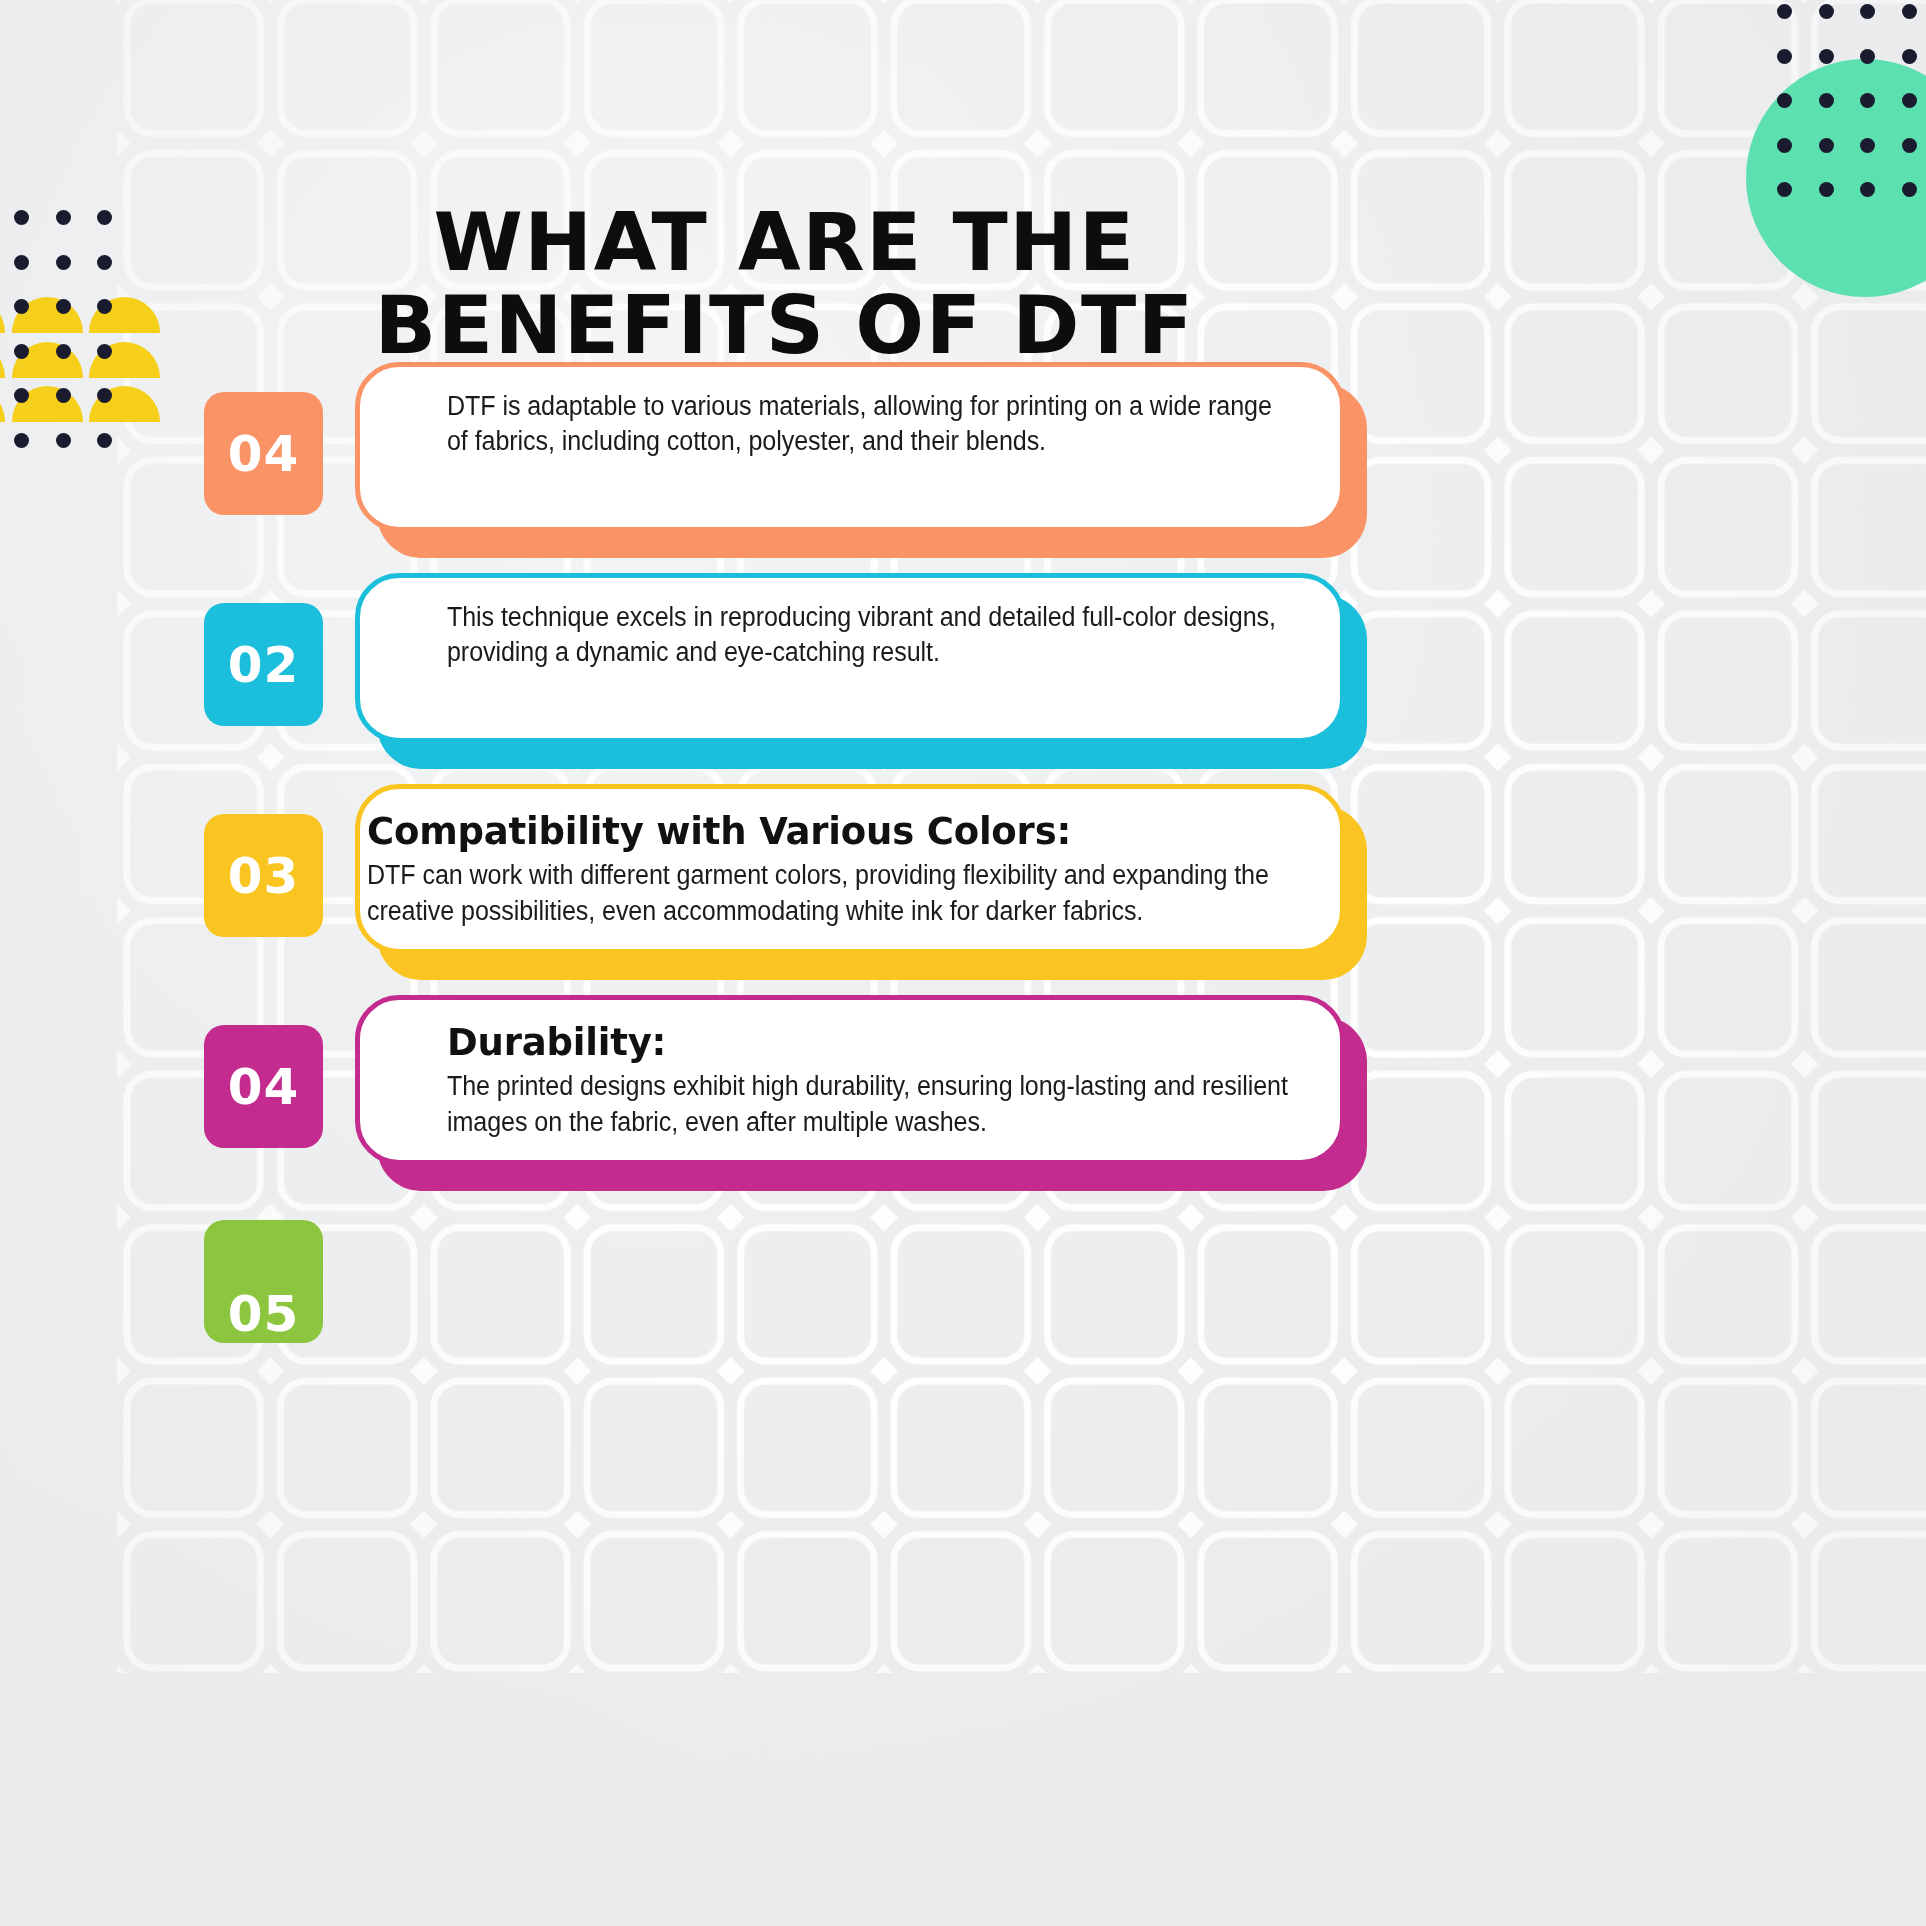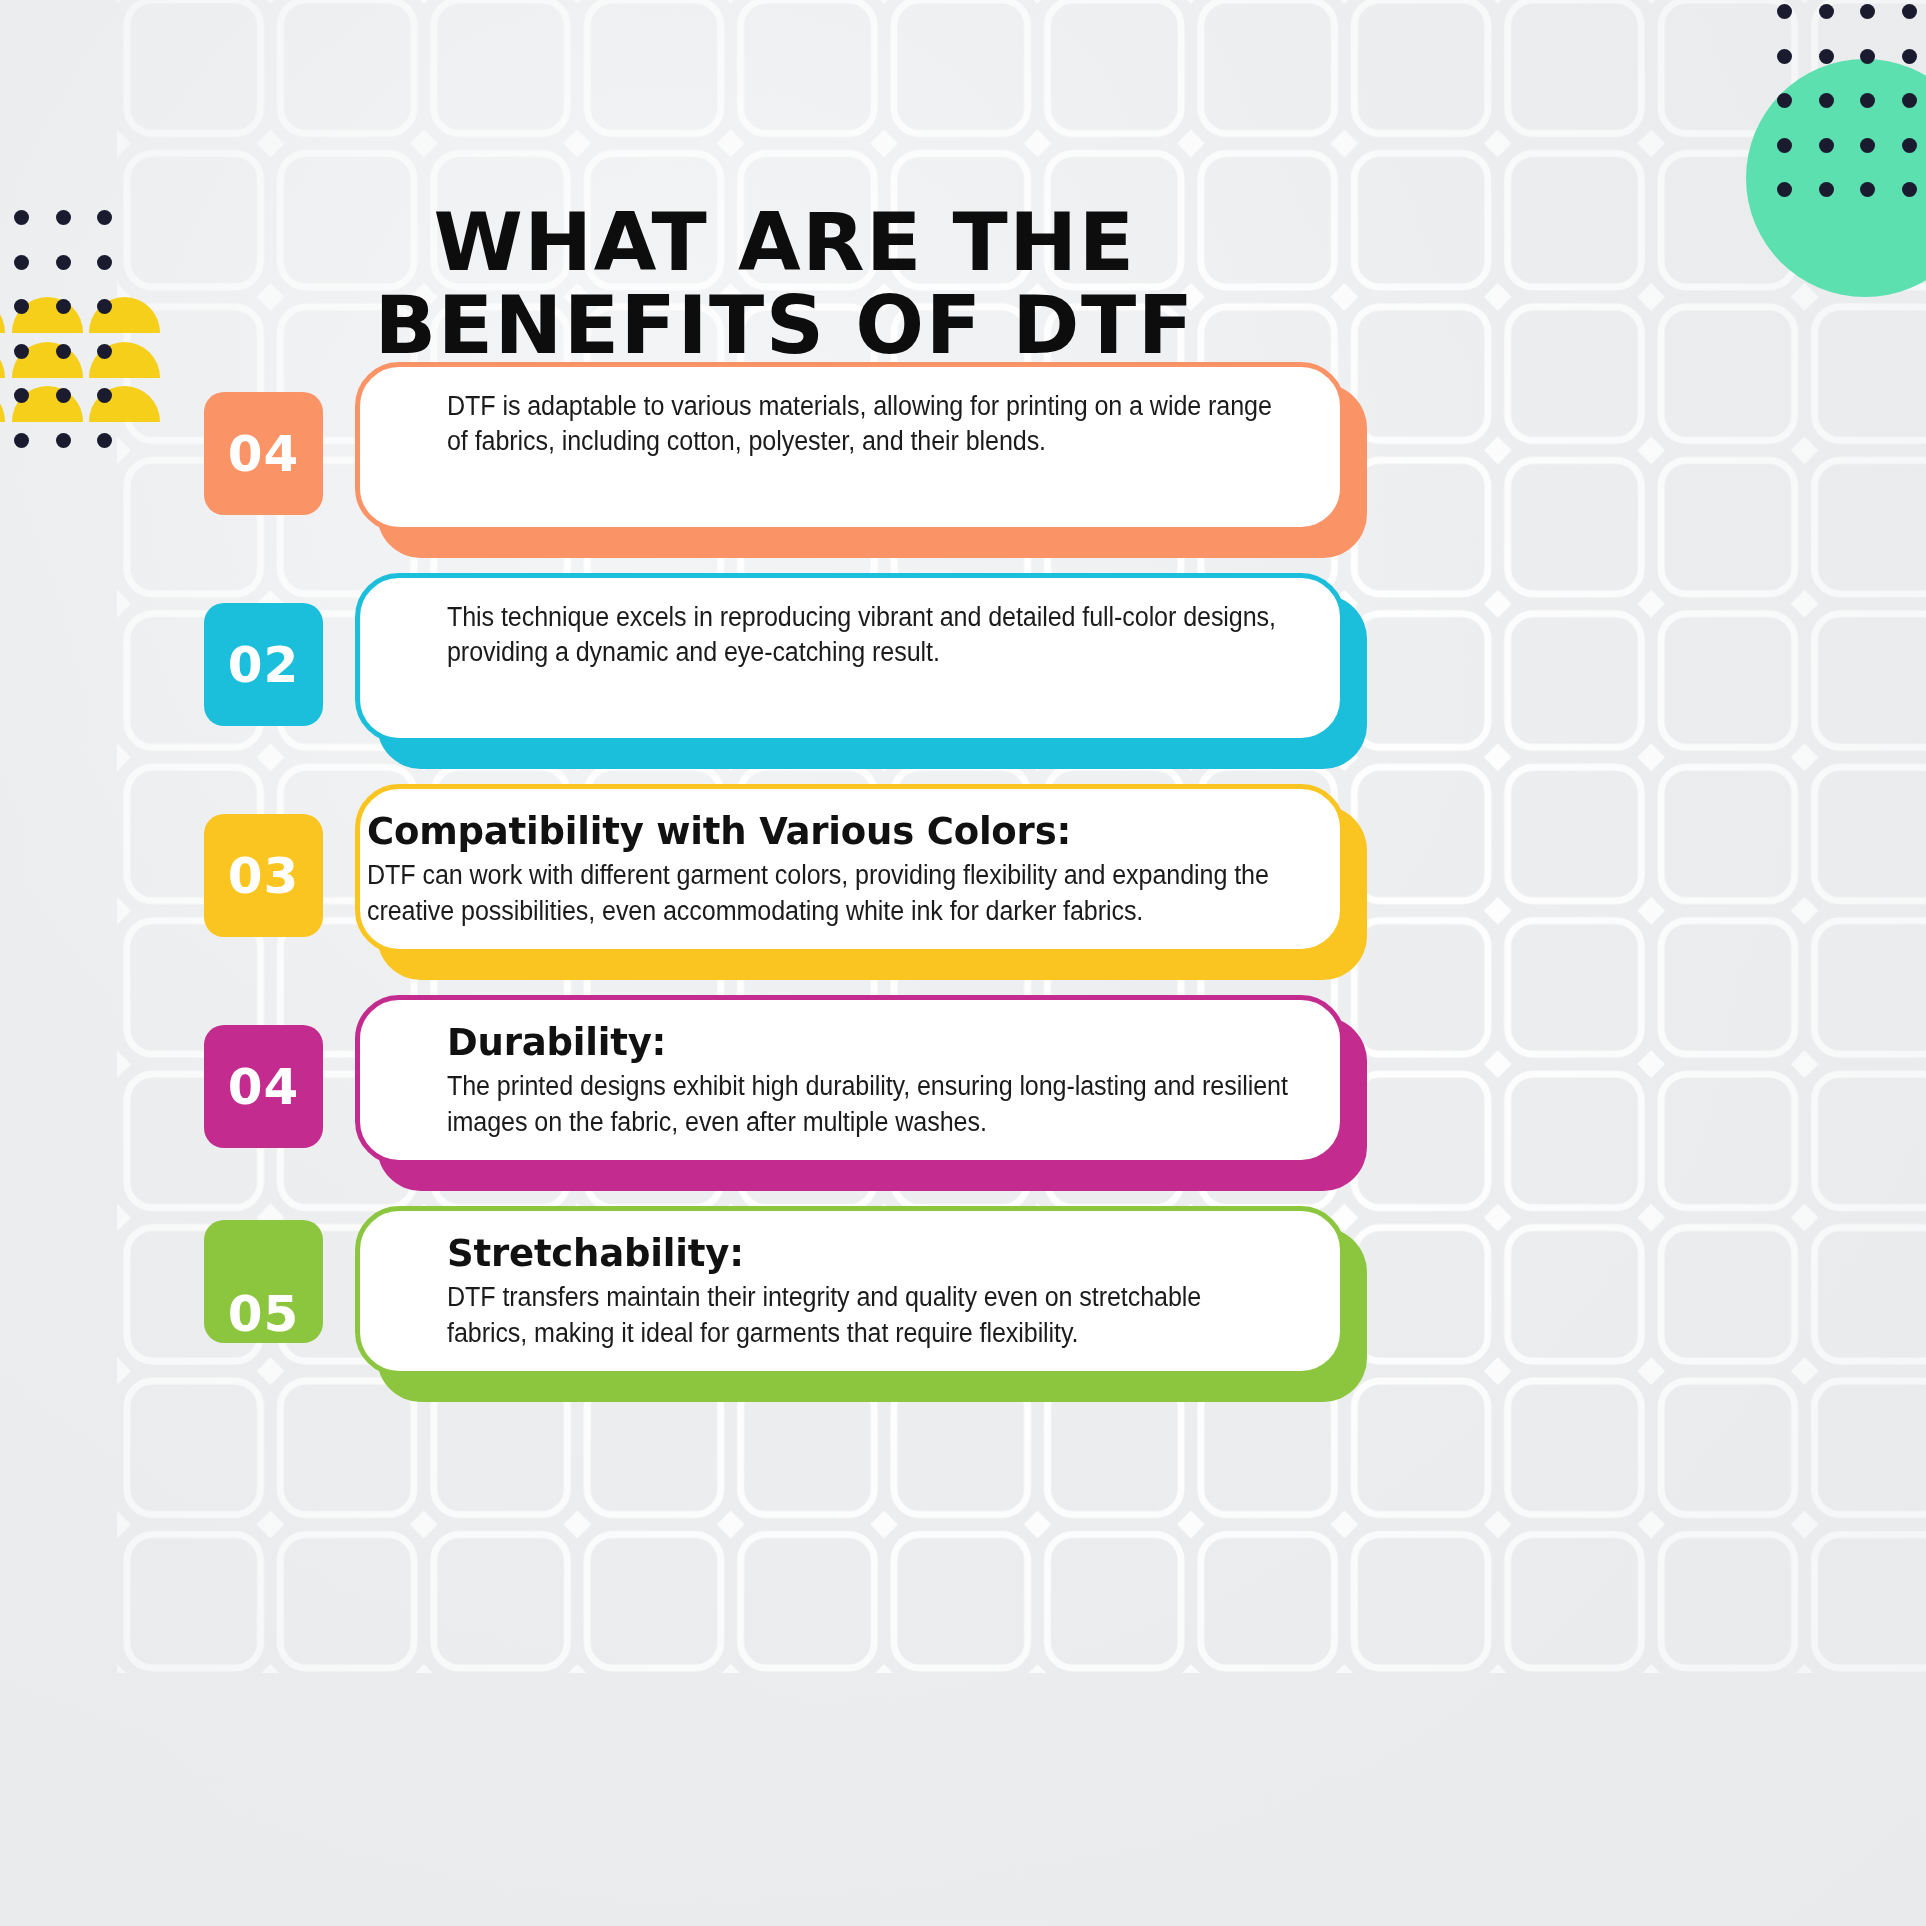--- a/index.html
+++ b/index.html
@@ -297,27 +297,20 @@
           <h3>Durability:</h3>
           <p>The printed designs exhibit high durability, ensuring long-lasting and resilient images on the fabric, even after multiple washes.</p>
         </div>
       </div>
       <div class="badge" style="top:30px; background:#C42B8F;">
         <span>04</span>
       </div>
     </div>
 
     <div class="row">
-      <div class="card-wrap">
-        <div class="card-shadow" style="background:#8CC63F;"></div>
-        <div class="card" style="border-color:#8CC63F;">
-          <h3>Stretchability:</h3>
-          <p>DTF transfers maintain their integrity and quality even on stretchable fabrics, making it ideal for garments that require flexibility.</p>
-        </div>
-      </div>
       <div class="badge" style="top:14px; background:#8CC63F;align-items:flex-end;">
         <span>05</span>
       </div>
     </div>
 
   </div>
 </div>
 
 
 </body></html>

